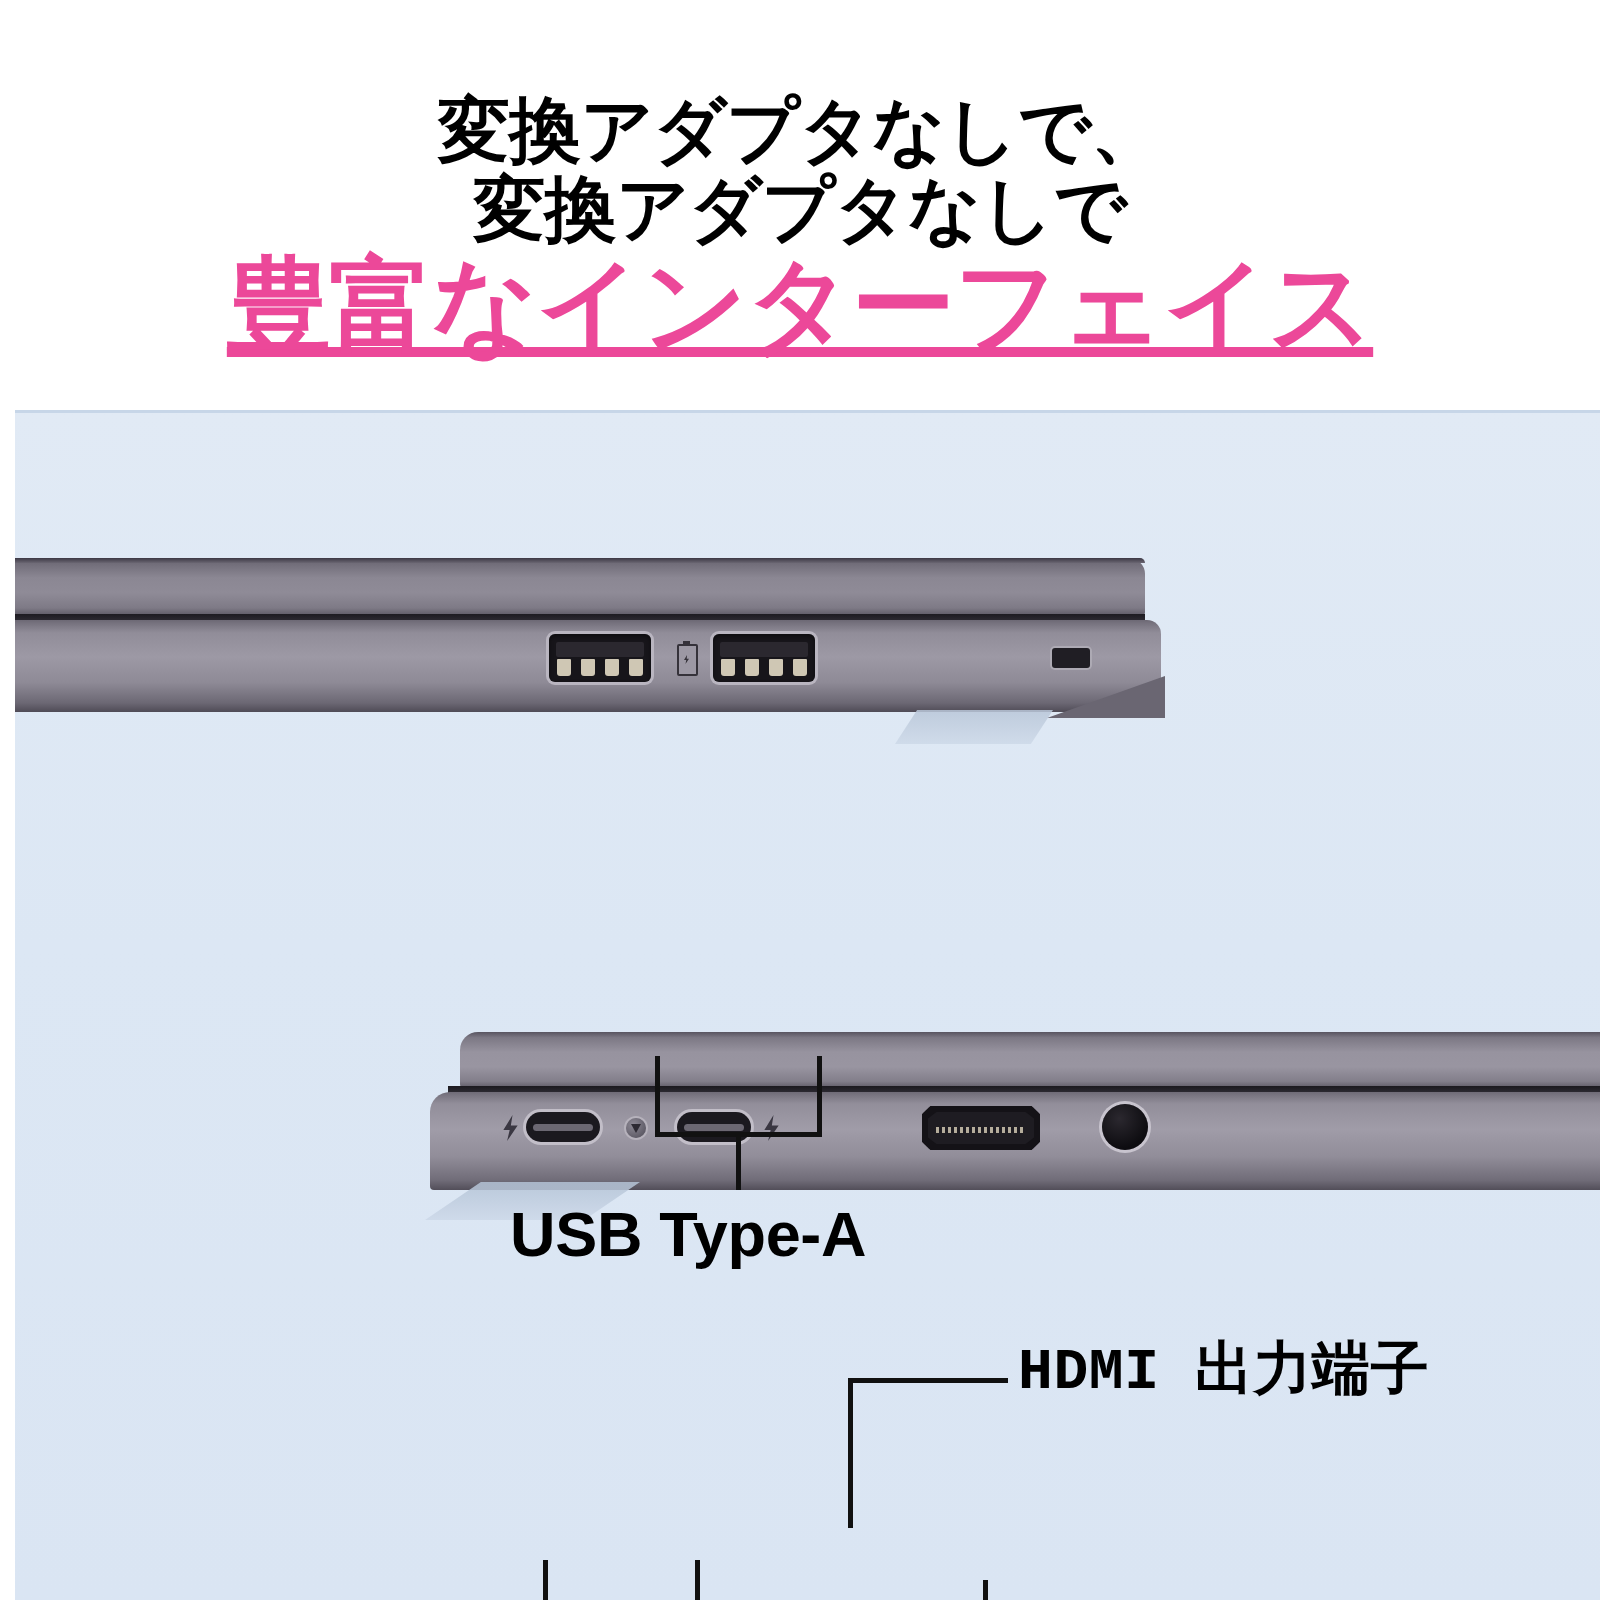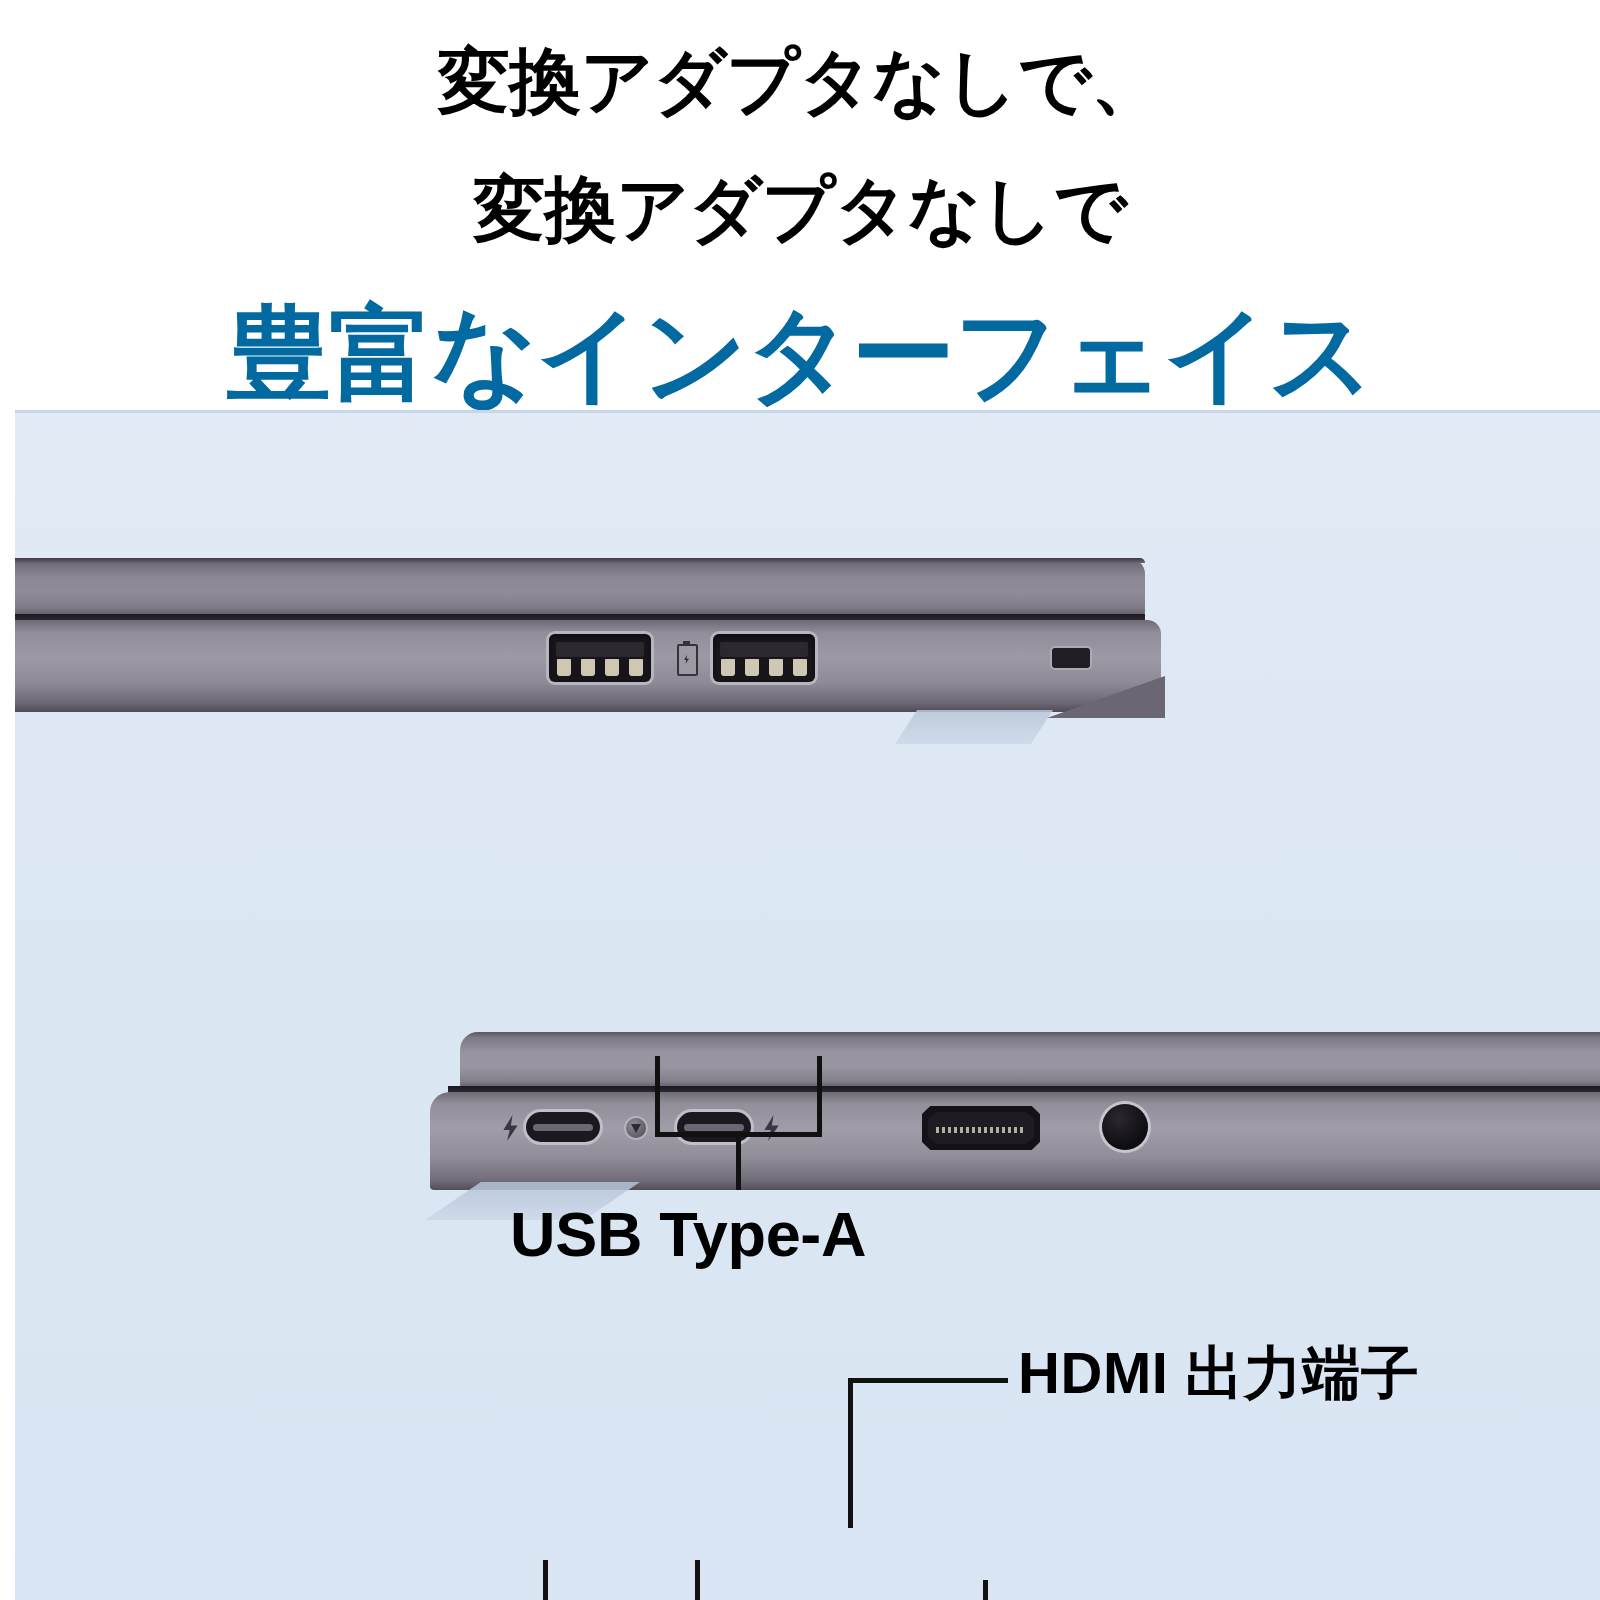--- a/index.html
+++ b/index.html
@@ -9,35 +9,36 @@
     font-family:"Liberation Sans","DejaVu Sans",sans-serif;
     overflow:hidden;
   }
   .page{position:relative;width:1600px;height:1600px;}
 
   
   .header{
     position:absolute;left:0;top:0;width:1600px;height:410px;
     background:#ffffff;
     display:flex;flex-direction:column;
-    align-items:center;justify-content:space-between;
+    align-items:center;justify-content:center;
     padding-top:42px;box-sizing:border-box;
   }
   .head-sub{
     font-size:72px;line-height:1.10;
     font-weight:700;color:#000000;
     letter-spacing:-0.01em;
     text-align:center;white-space:nowrap;
   }
   .head-main{
     font-size:104px;line-height:1.08;
-    font-weight:900;color:#0369a1;
+    font-weight:900;color:#ec4899;
     letter-spacing:-0.015em;
     text-align:center;white-space:nowrap;
     margin-top:0;
+    text-decoration:underline;
   }
 
   
   .photo{
     position:absolute;left:0;top:410px;width:1600px;height:1190px;
     background:linear-gradient(180deg,#e1eaf5 0%,#dce7f4 45%,#dae5f3 100%);
     overflow:hidden;
     margin-left:15px;
   }
   .panel-topline{
@@ -212,21 +213,21 @@
   
   #h-vert{left:833px;top:968px;width:5px;height:150px;}
   #h-horz{left:833px;top:968px;width:160px;height:5px;}
 
   
   #j-vert{left:968px;top:1170px;width:5px;height:220px;}
 
   
   .label{position:absolute;color:#000000;font-weight:700;}
   .label-lat{font-size:63px;letter-spacing:-0.005em;white-space:nowrap;}
-  .label-jp{font-size:58px;line-height:1.14;white-space:nowrap;letter-spacing:0.01em;}
+  .label-jp{font-size:58px;line-height:1.14;white-space:nowrap;letter-spacing:0.01em;font-family:Liberation Mono, monospace;}
 
   #lbl-usba{left:495px;top:788px;}
   #lbl-hdmi{left:1003px;top:930px;}
 </style>
 </head>
 <body>
 
 <div class="page">
 
   <div class="header">

